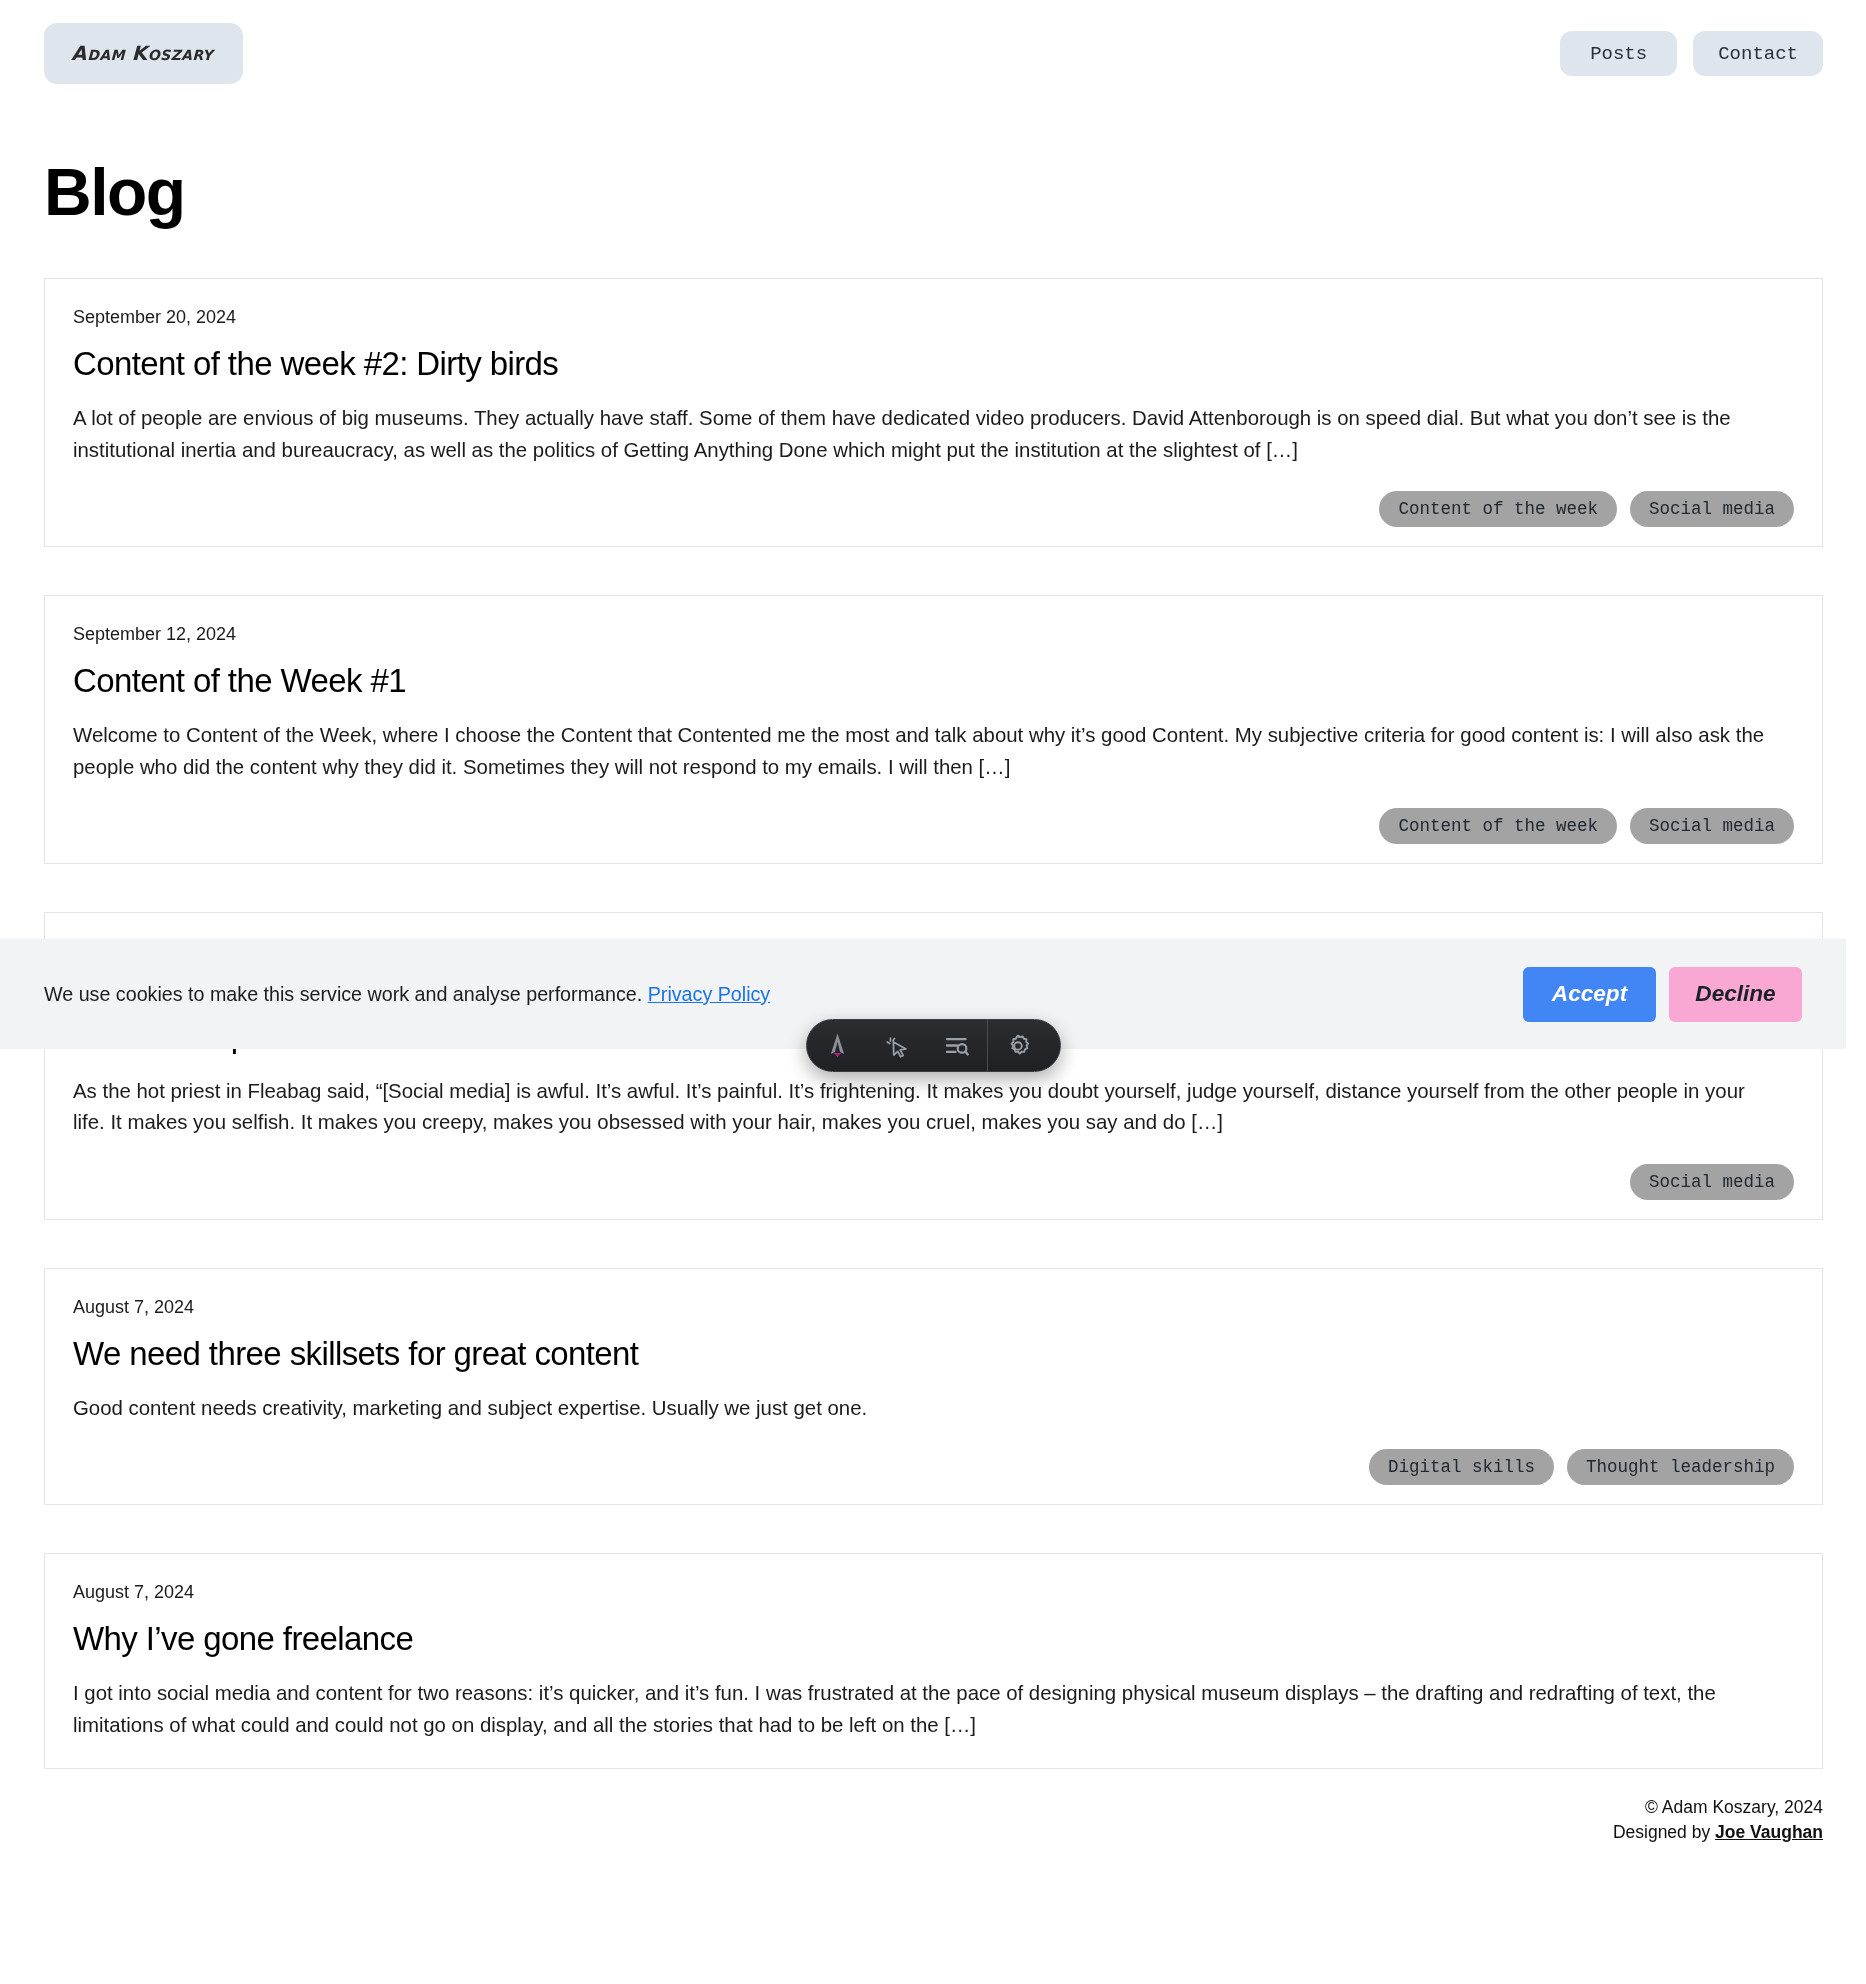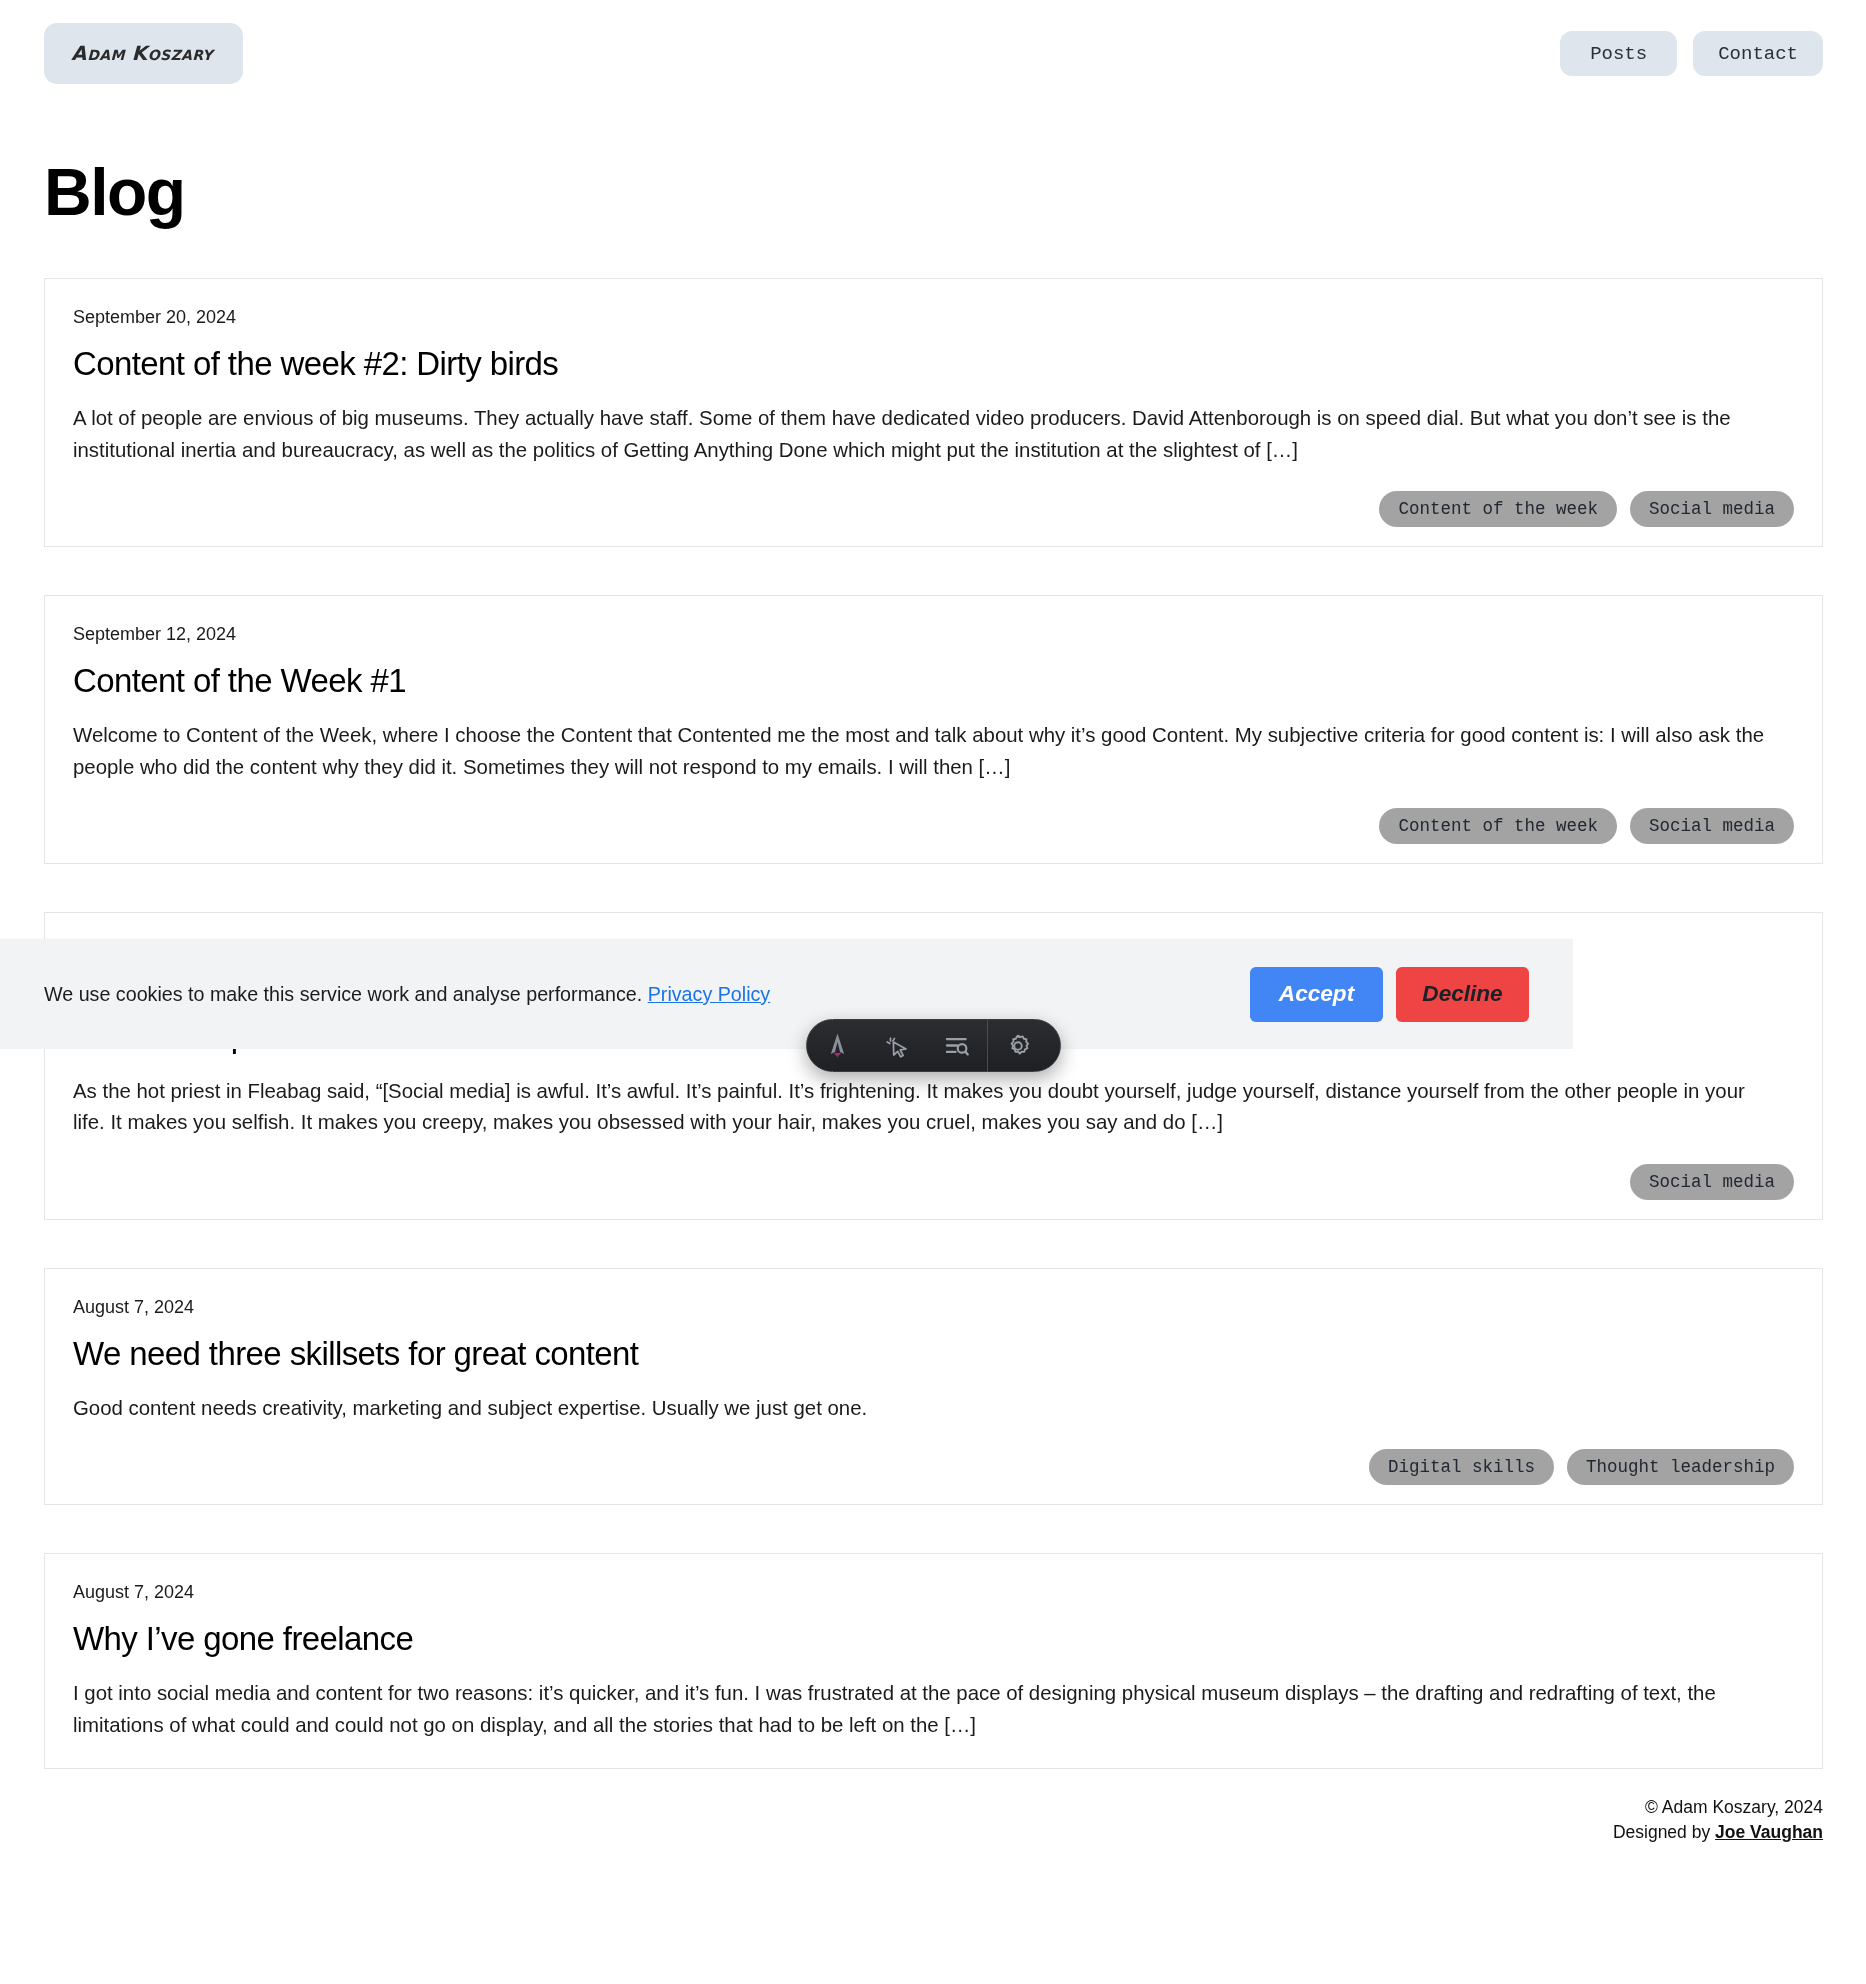--- a/index.html
+++ b/index.html
@@ -148,21 +148,21 @@
     color: #111;
     text-decoration: underline;
     cursor: pointer;
   }
 
   
   .cookie-banner {
     position: absolute;
     left: 0;
     top: 939px;
-    width: 1573px;
+    width: 1846px;
     height: 110px;
     background: #f1f3f4;
     display: flex;
     align-items: center;
     justify-content: space-between;
     padding: 0 44px;
     z-index: 50;
     box-shadow: 0 -0.7px 0 rgba(0,0,0,0.03);
   }
   .cookie-text {
@@ -185,21 +185,21 @@
     height: 55px;
     min-width: 133px;
     font-size: 22.6px;
     font-weight: bold;
     font-family: "Liberation Sans", sans-serif;
     cursor: pointer;
     padding: 0 20.4px;
     font-style: italic;
   }
   .btn-accept { background: #4285f4; color: #ffffff; }
-  .btn-decline { background: #ef4444; color: #1c2027; }
+  .btn-decline { background: #f9a8d4; color: #1c2027; }
 
   
   .dev-toolbar {
     position: absolute;
     top: 1019px;
     left: 806px;
     width: 255px;
     height: 53px;
     background: linear-gradient(180deg,#2b2d31 0%, #1f2024 100%);
     border-radius: 28px;

